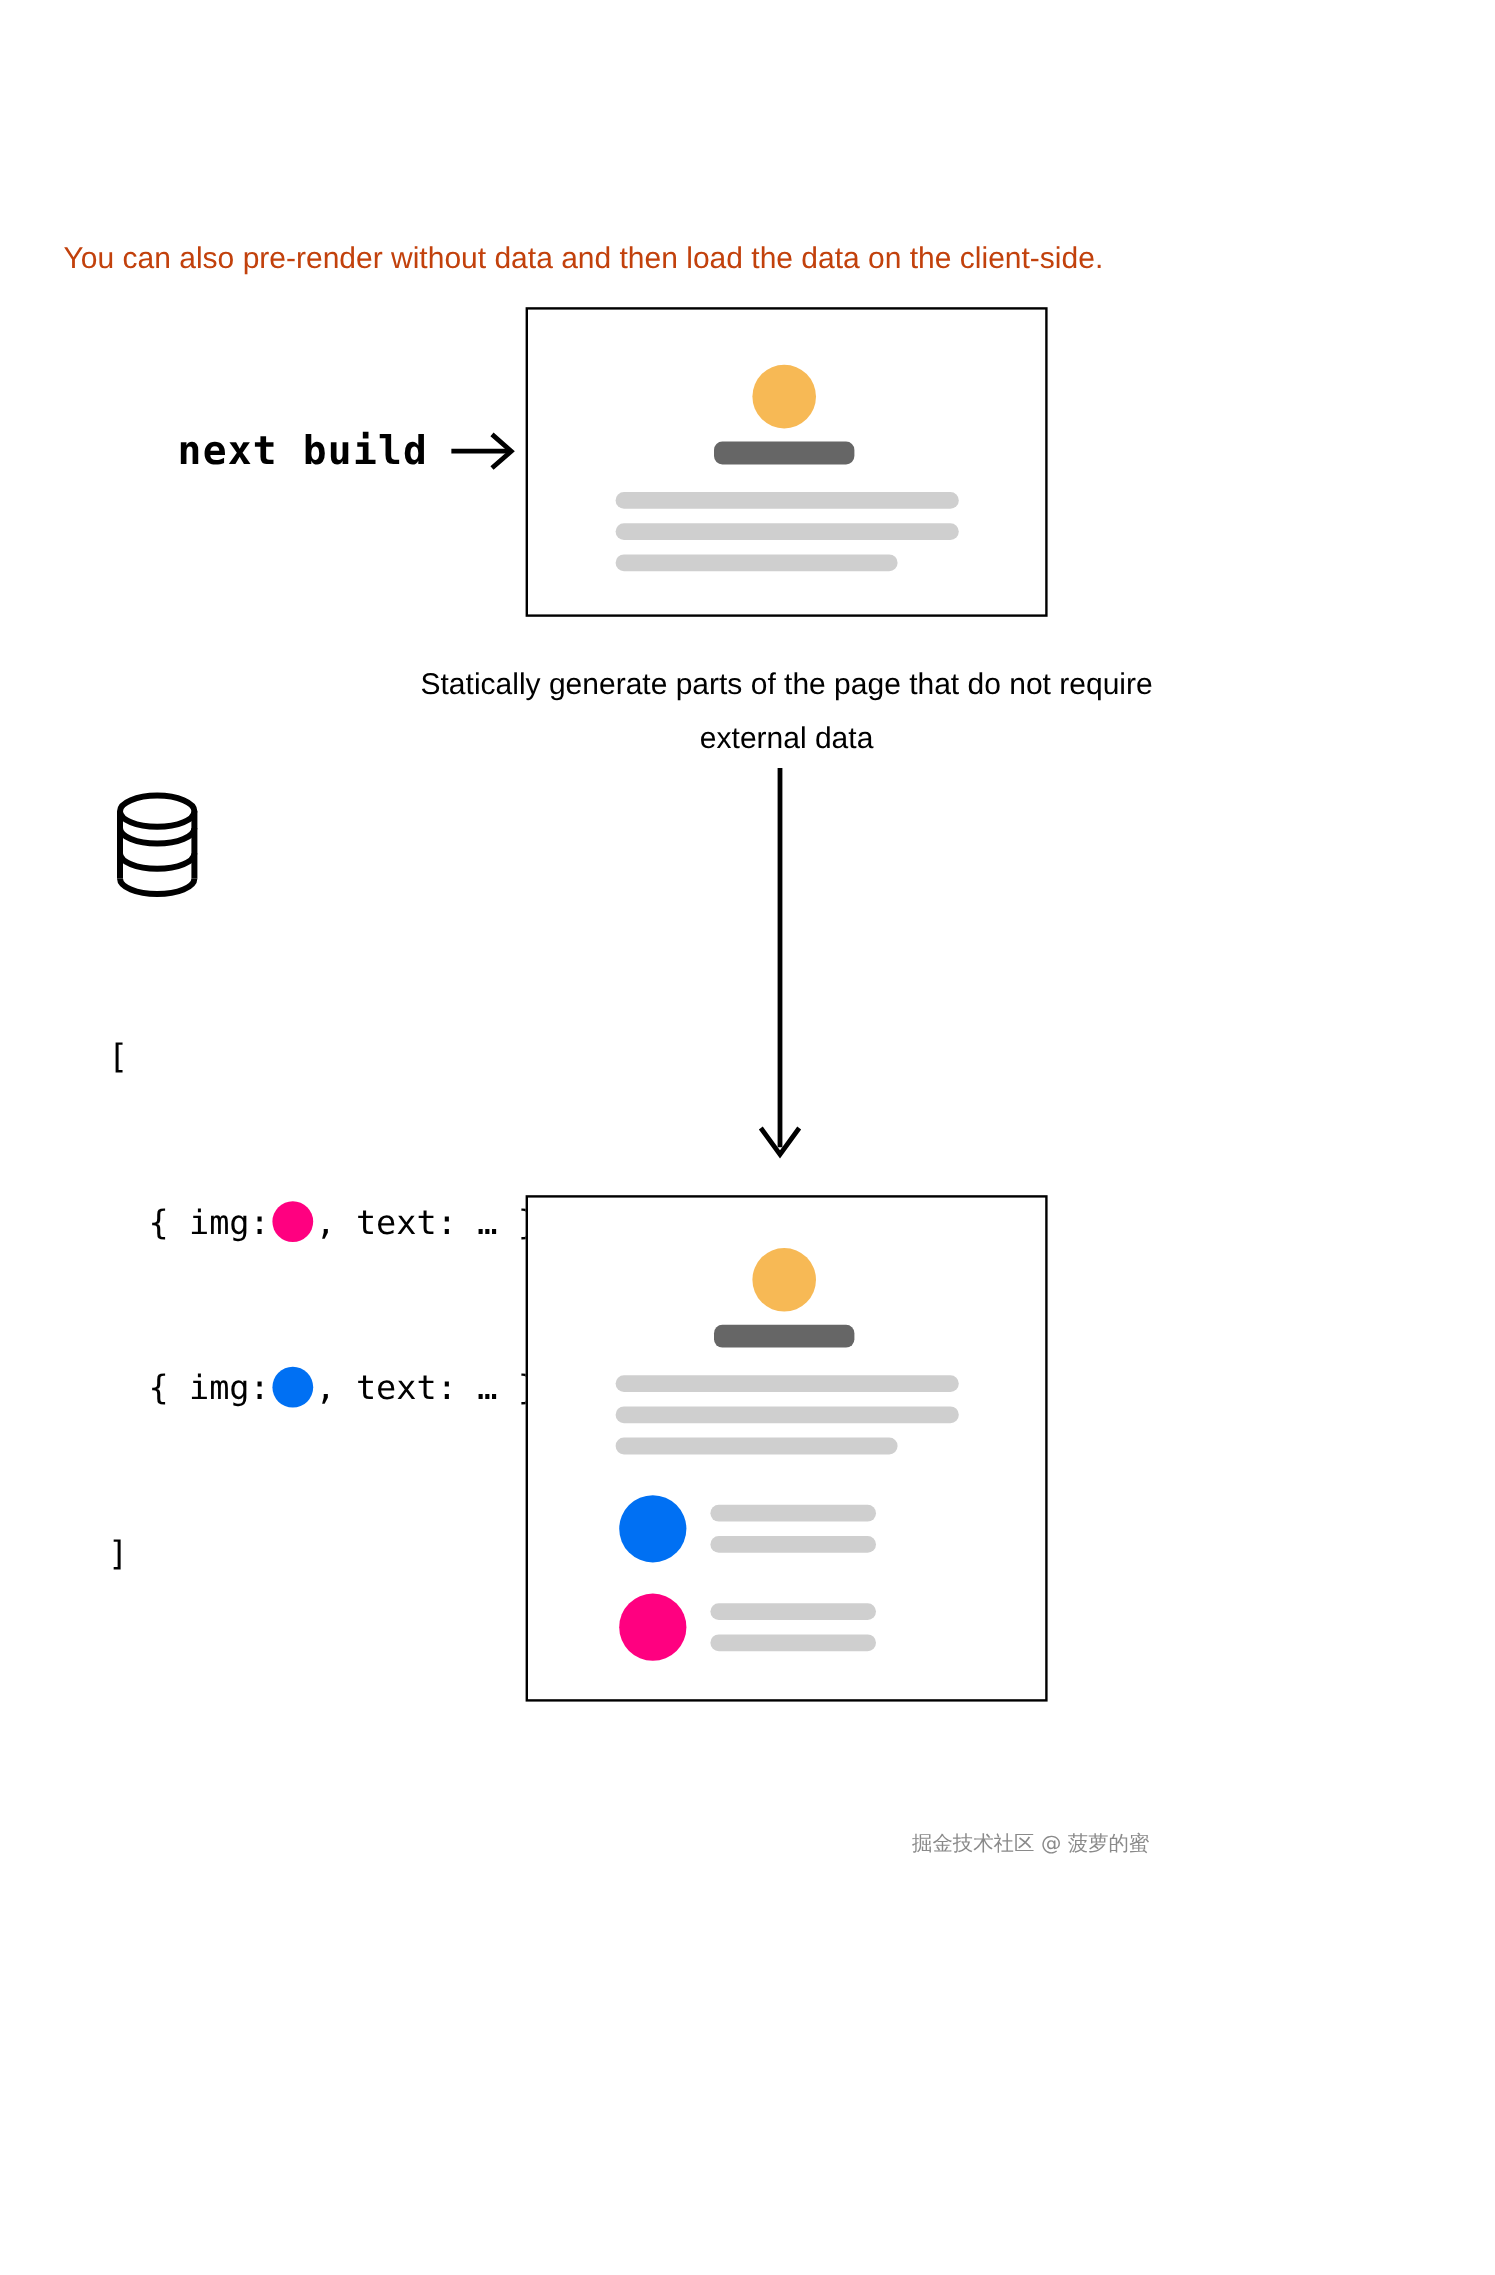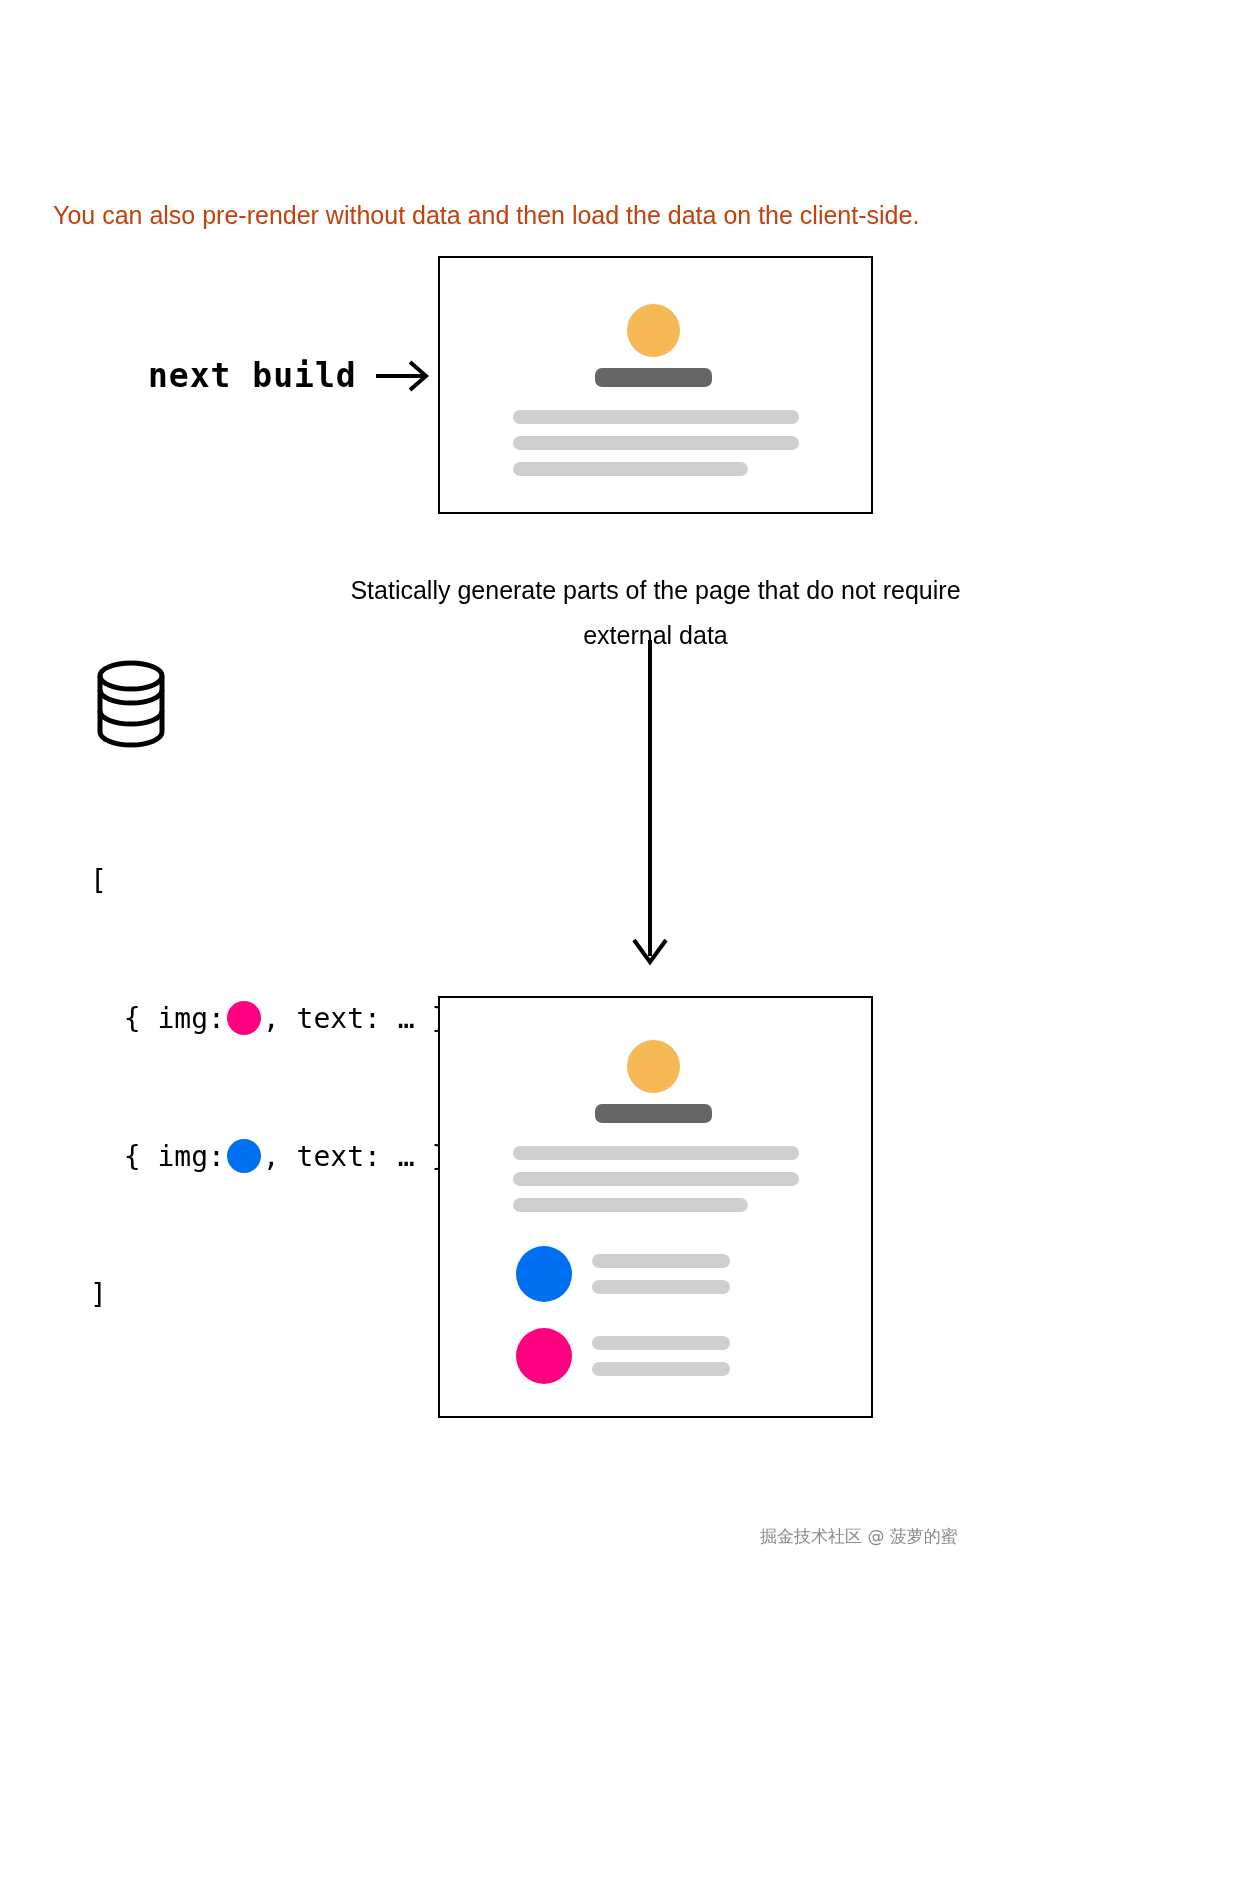--- a/index.html
+++ b/index.html
@@ -96,21 +96,20 @@
   .b-dark  { background: #666666; }
   .b-gray  { background: #CFCFCF; }
 
   
   .caption {
     position: absolute;
     text-align: center;
     font-size: 25px;
     line-height: 1.78;
     color: #000;
-    margin-top: 20px;
   }
   .cap-top    { left: 343px; top: 548px; width: 625px; }
   .cap-bottom { left: 380px; top: 1448px; width: 545px; }
 
   
   .db-icon {
     position: absolute;
     left: 96px;
     top: 660px;
     width: 70px;

